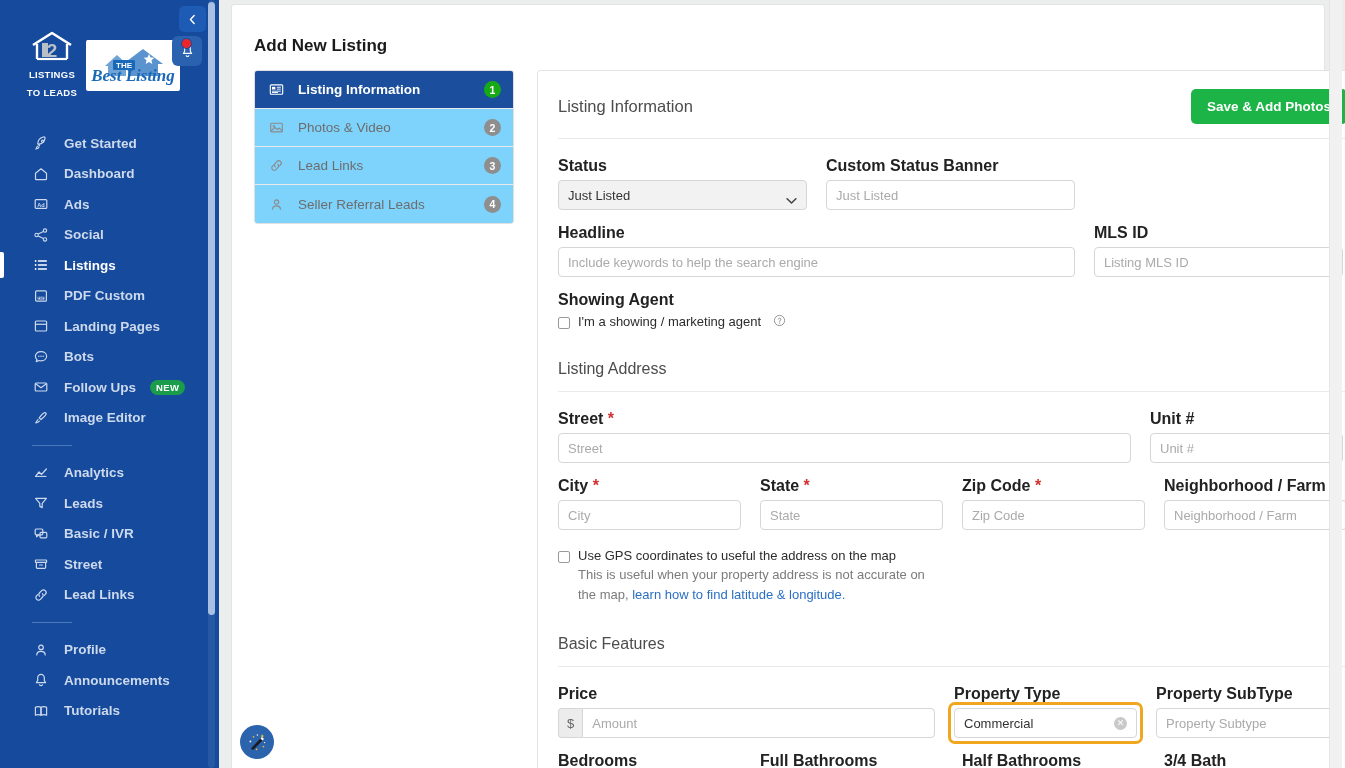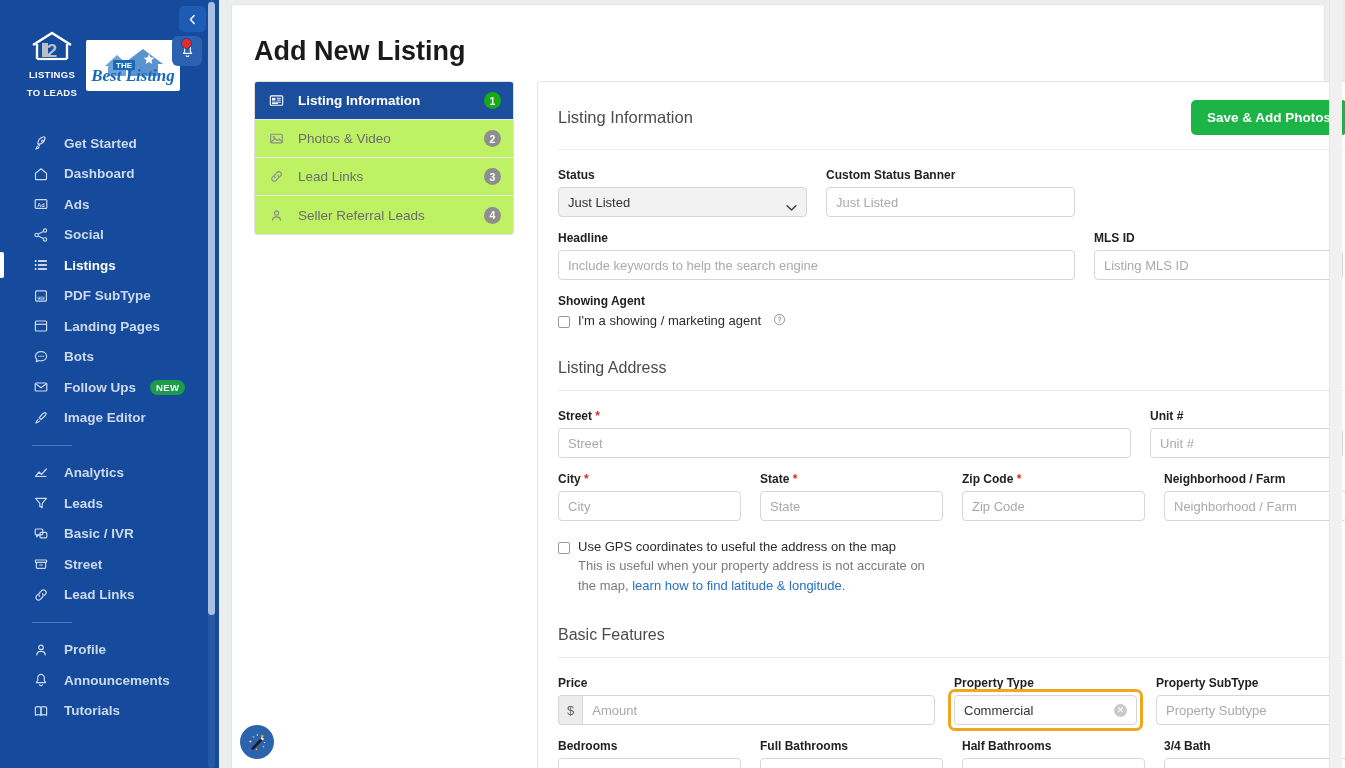--- a/index.html
+++ b/index.html
@@ -95,36 +95,36 @@
   
   #main {
     flex: 1 1 auto; height: 768px; position: relative;
     background: #eceded; overflow: hidden;
   }
   .page-shell {
     position: absolute; left: 12px; top: 4px; width: 1094px; min-height: 800px;
     background: #ffffff; border: 1px solid #e3e3e3; border-radius: 3px;
   }
   .page-title {
-    font-size: 27px; font-weight: bold; color: #1a1a1a;
+    font-size: 17px; font-weight: bold; color: #1a1a1a;
     padding: 16px 0 0 0; margin-left: 0;
   }
   .title-row { padding: 15px 22px 0 22px; }
 
   .cols { display: flex; gap: 0; padding: 14px 22px 0 22px; }
 
   
   .steps {
     flex: 0 0 260px; border: 1px solid #e0e0e0; border-radius: 3px;
     overflow: hidden; align-self: flex-start; background:#fff;
   }
   .step {
     display: flex; align-items: center; height: 38px;
     padding: 0 12px 0 14px; font-size: 13.5px; color: #6d6d6d;
-    border-bottom: 1px solid #eaeaea; cursor: pointer; background: #bef264;
+    border-bottom: 1px solid #eaeaea; cursor: pointer; background: #7dd3fc;
   }
   .step:last-child { border-bottom: none; }
   .step .s-ico { width: 16px; flex: 0 0 16px; margin-right: 13px; display:flex; align-items:center; }
   .step .s-label { flex: 1 1 auto; }
   .step.active { background: #1b4f9e; color: #fff; font-weight: bold; }
   .step-num {
     width: 17px; height: 17px; border-radius: 50%; background: #8e8e8e;
     color: #fff; font-size: 10.5px; font-weight: bold;
     display: flex; align-items: center; justify-content: center;
   }
@@ -143,21 +143,21 @@
   .card-head h2 { font-size: 16.5px; font-weight: normal; color: #4c4c4c; }
   .btn-green {
     background: #1db447; color: #fff; font-size: 13.5px; font-weight: bold;
     border: none; border-radius: 5px; padding: 10px 16px; cursor: pointer;
     font-family: "Liberation Sans", sans-serif;
   }
 
   .row { display: flex; gap: 19px; margin-bottom: 14px; }
   .fld { display: flex; flex-direction: column; }
   .lbl {
-    font-size: 12px; font-weight: bold; color: #222;
+    font-size: 16px; font-weight: bold; color: #222;
     margin-bottom: 5px; white-space: nowrap;
   }
   .lbl .req { color: #d03030; font-weight: bold; }
   .inp {
     height: 30px; border: 1px solid #d6d6d6; border-radius: 4px;
     padding: 0 9px; font-size: 13px; color: #333;
     font-family: "Liberation Sans", sans-serif; background: #fff; width: 100%;
   }
   .inp::placeholder { color: #aaaaaa; }
   select.inp {
@@ -338,21 +338,21 @@
       </div>
 
       <div class="nav-item">
         <span class="ico">
           <svg width="16" height="16" viewBox="0 0 16 16" fill="none">
               <rect x="2.6" y="2.8" width="10.8" height="10.4" rx="1" stroke="#cdd9ec" stroke-width="1.2" fill="none"></rect>
               <rect x="4.6" y="8.4" width="6.8" height="3.2" rx=".5" fill="#cdd9ec"></rect>
               <text x="8" y="11.1" font-size="3.2" fill="#154a9c" text-anchor="middle" font-family="Liberation Sans, sans-serif">PDF</text>
             </svg>
         </span>
-        <span>PDF SubType</span>
+        <span>PDF Custom</span>
       </div>
 
       <div class="nav-item">
         <span class="ico">
           <svg width="16" height="16" viewBox="0 0 16 16" fill="none">
               <rect x="2.4" y="3" width="11.2" height="10" rx="1" stroke="#cdd9ec" stroke-width="1.2" fill="none"></rect>
               <path d="M2.4 6.3h11.2" stroke="#cdd9ec" stroke-width="1.2"></path>
             </svg>
         </span>
         <span>Landing Pages</span>

